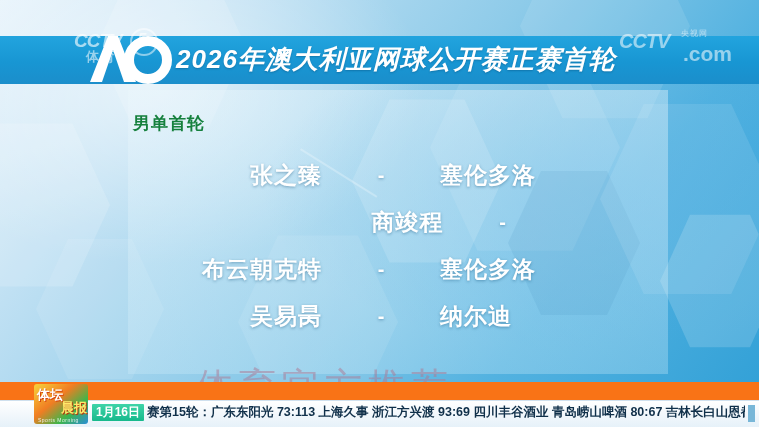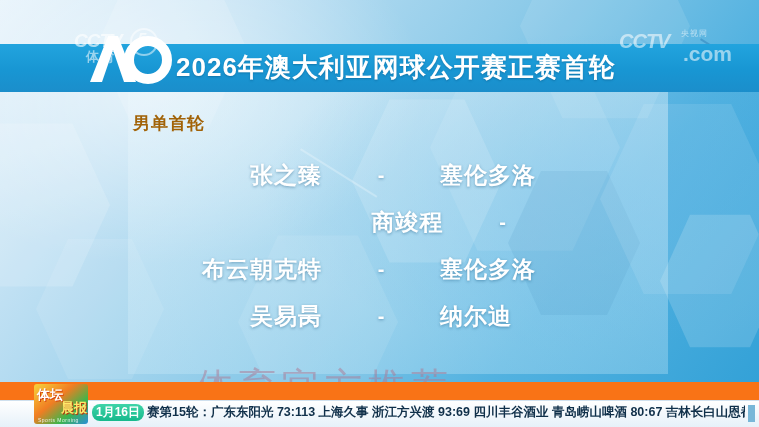--- a/index.html
+++ b/index.html
@@ -27,22 +27,23 @@
   .hex.d{background:rgba(22,118,180,.20);}
   .hex.o{background:rgba(255,255,255,.10);}
   .streak{
     position:absolute;background:rgba(255,255,255,.30);
     transform:rotate(-58deg);transform-origin:0 0;
   }
   .streak.dk{background:rgba(30,110,170,.38);}
 
   
   .titlebar{
-    position:absolute;left:0;top:44px;width:759px;height:48px;
+    position:absolute;left:0;top:36px;width:759px;height:48px;
     background:linear-gradient(180deg,#22a4de 0%,#1896d3 55%,#1b8ecb 100%);
+    font-style:italic;
   }
   .titlebar .ttl{
     position:absolute;left:176px;top:50%;transform:translateY(-52%);
     color:#ffffff;font-size:26px;font-weight:bold;letter-spacing:1px;
     white-space:nowrap;text-shadow:0 1px 2px rgba(0,60,100,.35);
   }
 
   
   .cctvlogo{position:absolute;left:74px;top:30px;width:92px;height:46px;}
   .cctvlogo .c5{
@@ -82,21 +83,21 @@
     position:absolute;left:62px;top:2px;color:#ffffff;font-size:8px;letter-spacing:1px;
   }
 
   
   .panel{
     position:absolute;left:128px;top:90px;width:540px;height:284px;
     background:linear-gradient(180deg,rgba(236,247,252,.40) 0%,rgba(210,238,250,.30) 100%);
   }
   .subtitle{
     position:absolute;left:133px;top:112px;
-    color:#a16207;font-size:17px;font-weight:bold;letter-spacing:1px;
+    color:#15803d;font-size:17px;font-weight:bold;letter-spacing:1px;
   }
 
   .matches{position:absolute;left:128px;top:152px;width:540px;}
   .match{
     display:flex;align-items:center;justify-content:center;
     height:47px;white-space:nowrap;gap:33px;
   }
   .p1{
     width:176px;text-align:right;color:#ffffff;font-size:23px;font-weight:bold;
     letter-spacing:1px;text-shadow:0 1px 3px rgba(20,80,120,.45);
@@ -138,21 +139,21 @@
     text-shadow:1px 1px 0 #b33a10;white-space:nowrap;margin-left:24px;
   }
   .badge .bl3{
     position:absolute;left:4px;bottom:1px;color:rgba(255,255,255,.85);font-size:5px;
     letter-spacing:.5px;white-space:nowrap;
   }
   .datechip{
     position:absolute;left:92px;bottom:6px;height:17px;padding:0 4px;
     background:linear-gradient(180deg,#3fd4a8 0%,#17b98c 100%);
     color:#ffffff;font-size:12px;font-weight:bold;line-height:17px;
-    border-radius:8px;white-space:nowrap;
+    border-radius:1px;white-space:nowrap;
   }
   .tickertxt{
     position:absolute;left:147px;bottom:5px;right:14px;height:19px;overflow:hidden;
     color:#10304a;font-size:12.5px;font-weight:bold;line-height:19px;white-space:nowrap;
   }
   .tickcursor{
     position:absolute;right:4px;bottom:5px;width:7px;height:17px;background:#79b7d8;
   }
 </style>
 </head>

